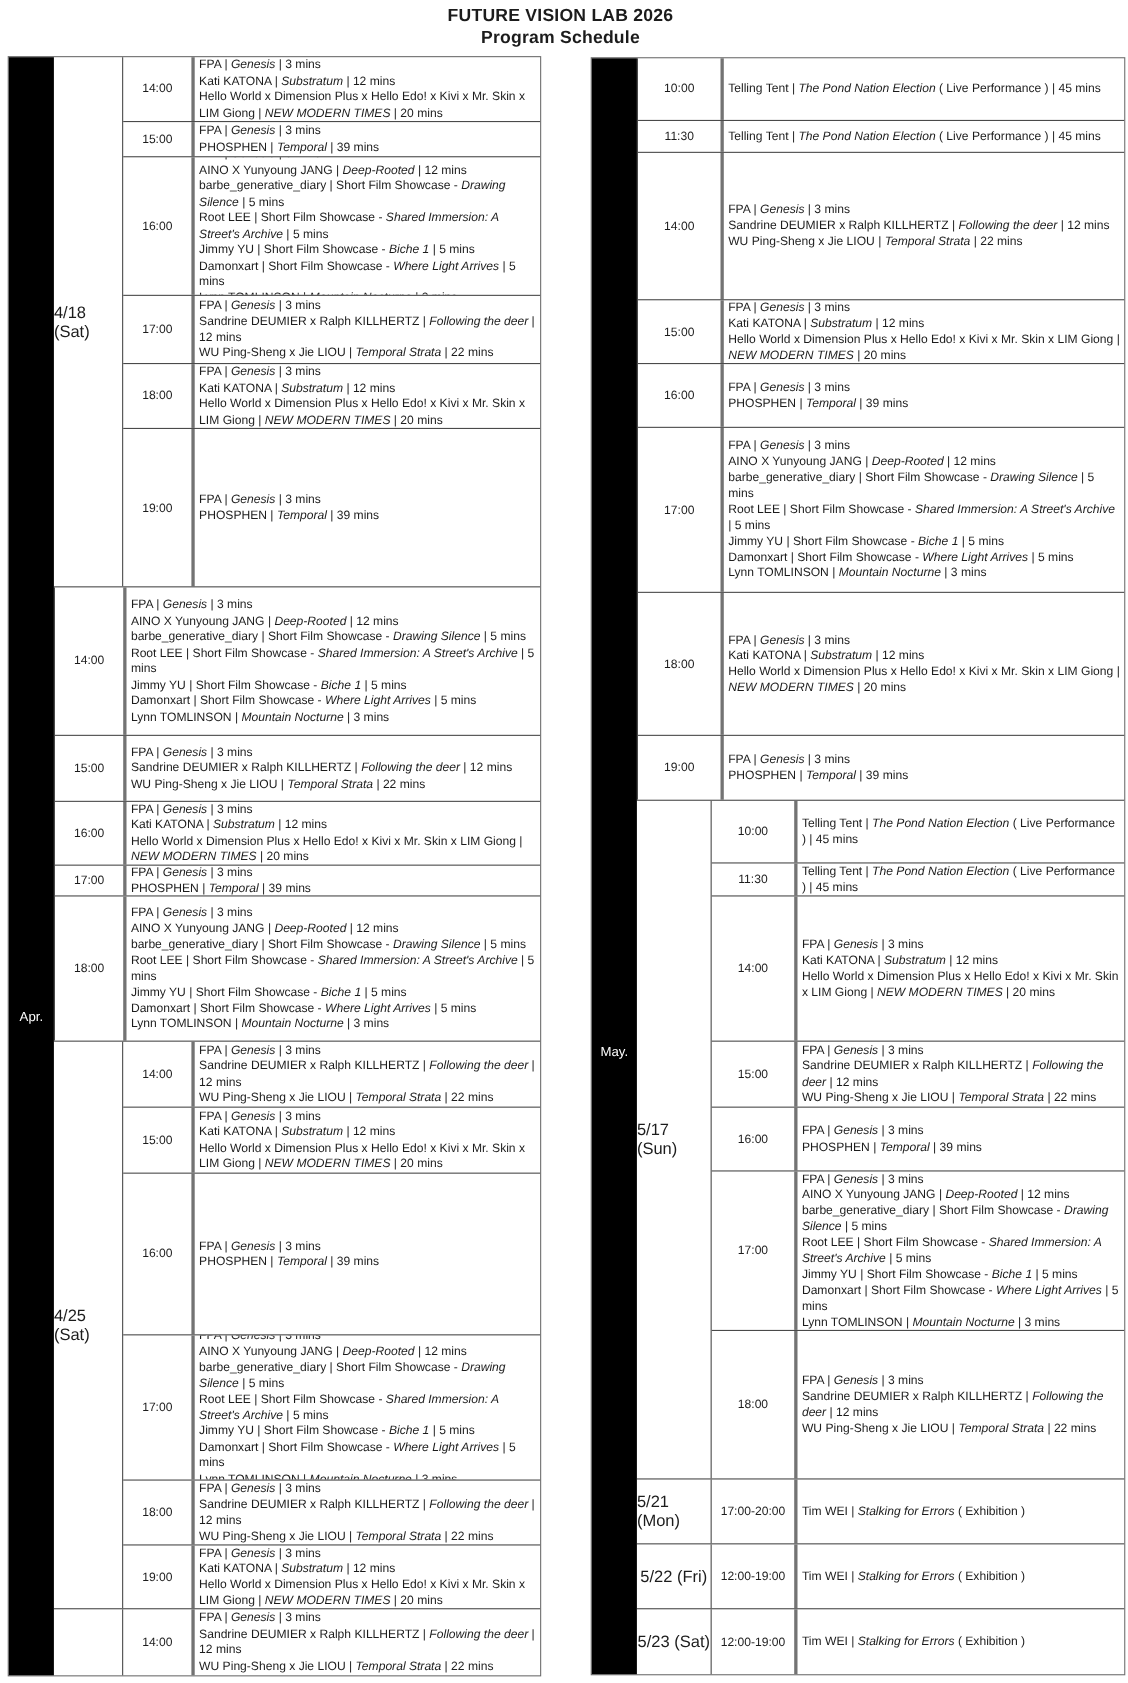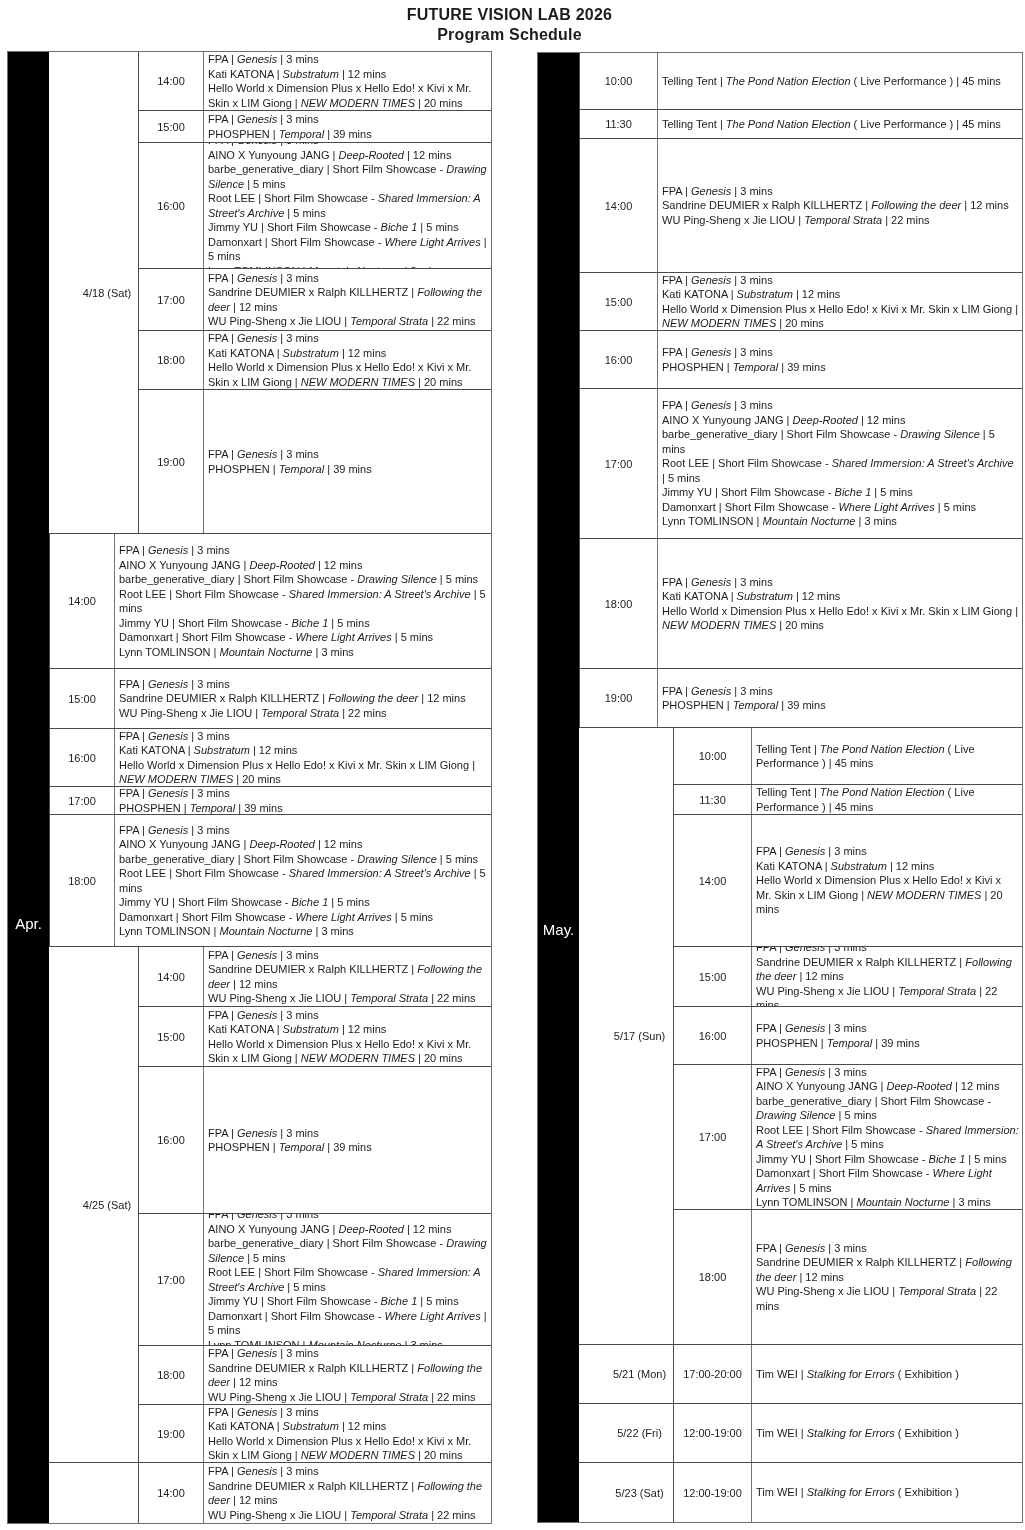--- a/index.html
+++ b/index.html
@@ -16,43 +16,42 @@
 
   .sched-table{
     position:absolute;display:flex;box-sizing:border-box;
     border:1px solid #6e6e6e;background:#fff;
   }
   .month-bar{
     width:41px;flex:0 0 41px;background:#000;position:relative;
   }
   .month-label{
     position:absolute;left:0;width:100%;text-align:center;
-    color:#fff;font-size:15px;line-height:16px;
+    color:#fff;font-size:12px;line-height:16px;
   }
   .groups{flex:1;display:flex;flex-direction:column;min-width:0;}
   .date-group{display:flex;border-top:1px solid #4a4a4a;min-width:0;}
   .date-group:first-child{border-top:none;}
   .date-cell{
     width:var(--datew);flex:0 0 var(--datew);
     display:flex;align-items:center;justify-content:center;
-    font-size:11px;
-    padding-left:27px;
+    font-size:15px;
   }
   .slots{
     flex:1;display:flex;flex-direction:column;min-width:0;
     border-left:1px solid #4a4a4a;
   }
   .slot-row{
     display:flex;border-top:1px solid #4a4a4a;box-sizing:border-box;min-width:0;
   }
   .slot-row:first-child{border-top:none;}
   .time-cell{
     width:var(--timew);flex:0 0 var(--timew);
     display:flex;align-items:center;justify-content:center;
-    font-size:11px;border-right:1px solid #737373;box-sizing:border-box;
+    font-size:11px;border-right:3px solid #737373;box-sizing:border-box;
   }
   .prog-cell{
     flex:1;min-width:0;display:flex;flex-direction:column;justify-content:center;
     overflow:hidden;padding:0 3px 0 4px;
     font-size:11px;line-height:14.5px;
   }
   .pline{white-space:normal;}
   .it{font-style:italic;}
 </style>
 </head>
@@ -241,21 +240,21 @@
                 <div class="pline"><span class="">Sandrine DEUMIER x Ralph KILLHERTZ | </span><span class="it">Following the deer</span><span class=""> | 12 mins</span></div>
                 <div class="pline"><span class="">WU Ping-Sheng x Jie LIOU | </span><span class="it">Temporal Strata</span><span class=""> | 22 mins</span></div>
               </div>
             </div>
           </div>
         </div>
       </div>
     </div>
     <div class="sched-table" style="left: 537px; top: 52px; width: 486px; --datew: 67px; --timew: 78px;">
       <div class="month-bar">
-        <div class="month-label" style="top: 869px;">May.</div>
+        <div class="month-label" style="top: 895px;">May.</div>
       </div>
       <div class="groups">
         <div class="date-group">
           <div class="slots">
             <div class="slot-row" style="height: 56px;">
               <div class="time-cell">10:00</div>
               <div class="prog-cell">
                 <div class="pline"><span class="">Telling Tent | </span><span class="it">The Pond Nation Election</span><span class=""> ( Live Performance ) | 45 mins</span></div>
               </div>
             </div>

